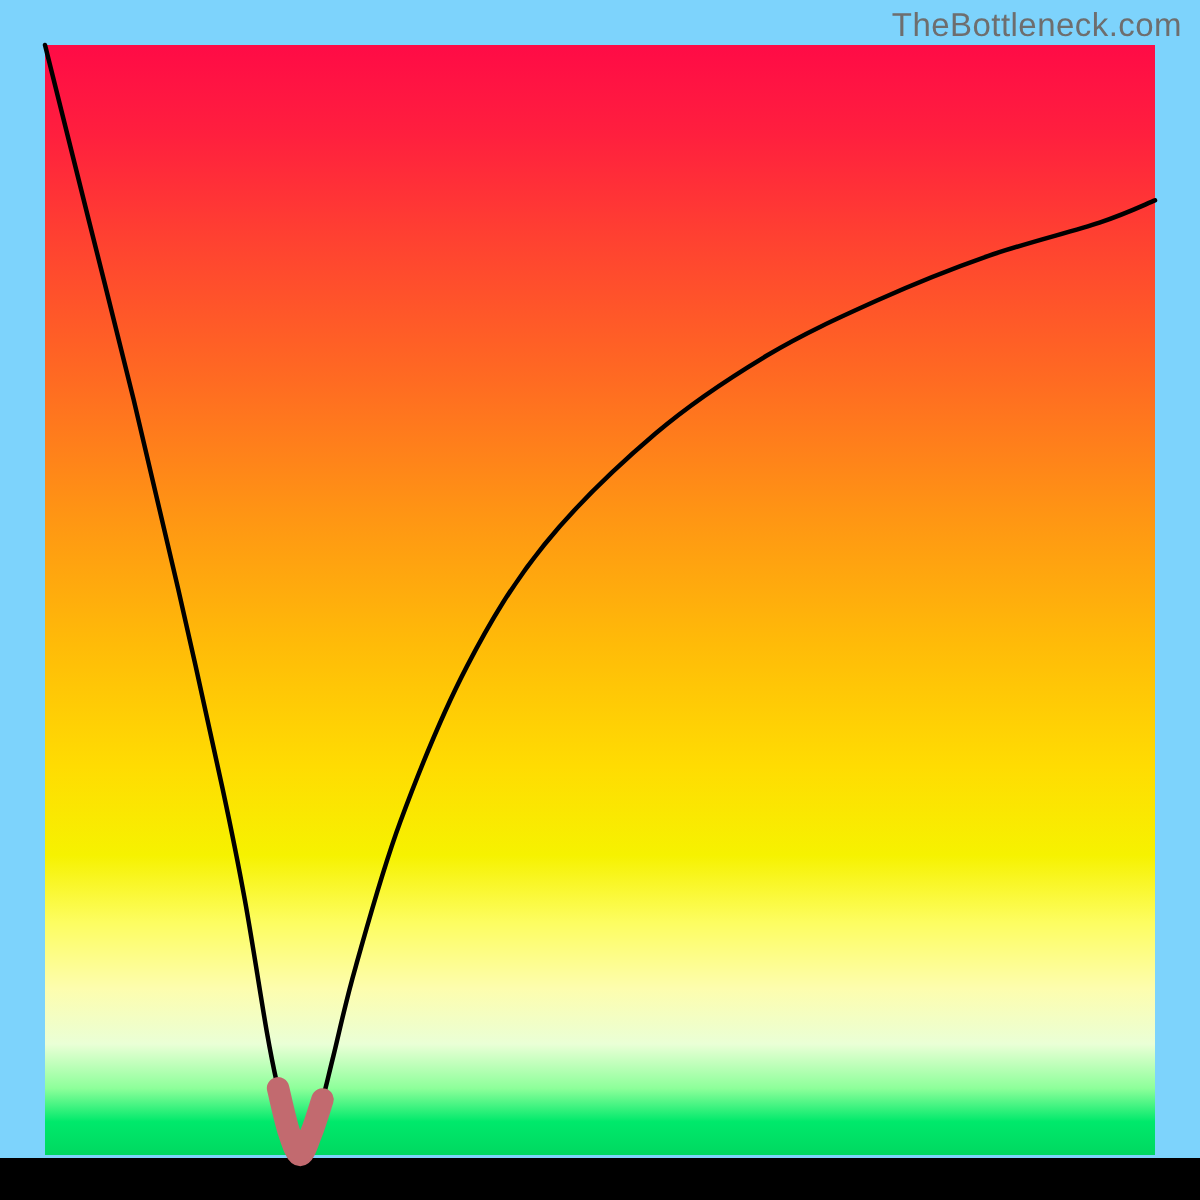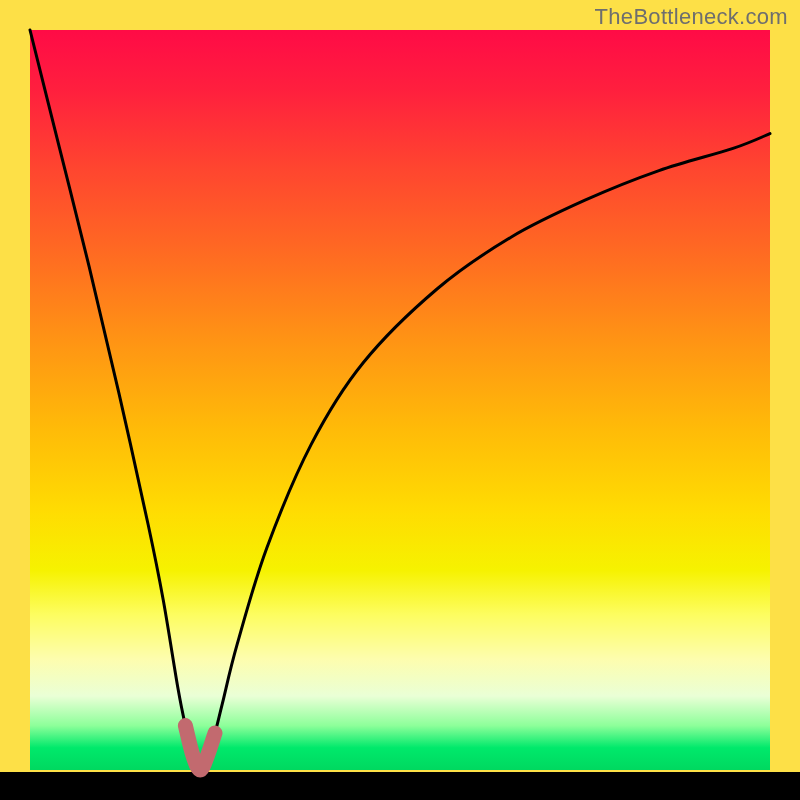--- a/index.html
+++ b/index.html
@@ -1,21 +1,21 @@
 <!DOCTYPE html>
 <html><head>
 <meta charset="utf-8">
 <style>
   * { margin: 0; padding: 0; box-sizing: border-box; }
   html, body { width: 800px; height: 800px; overflow: hidden; background: #000; }
   .frame {
     position: relative;
     width: 800px;
     height: 772px;
-    background: #fde047;
+    background: #7dd3fc;
   }
   .watermark {
     position: absolute;
     top: 4px;
     right: 12px;
     color: #6e6e6e;
     font-family: Arial, Helvetica, sans-serif;
     font-size: 22px;
     font-weight: 500;
     letter-spacing: 0.3px;

